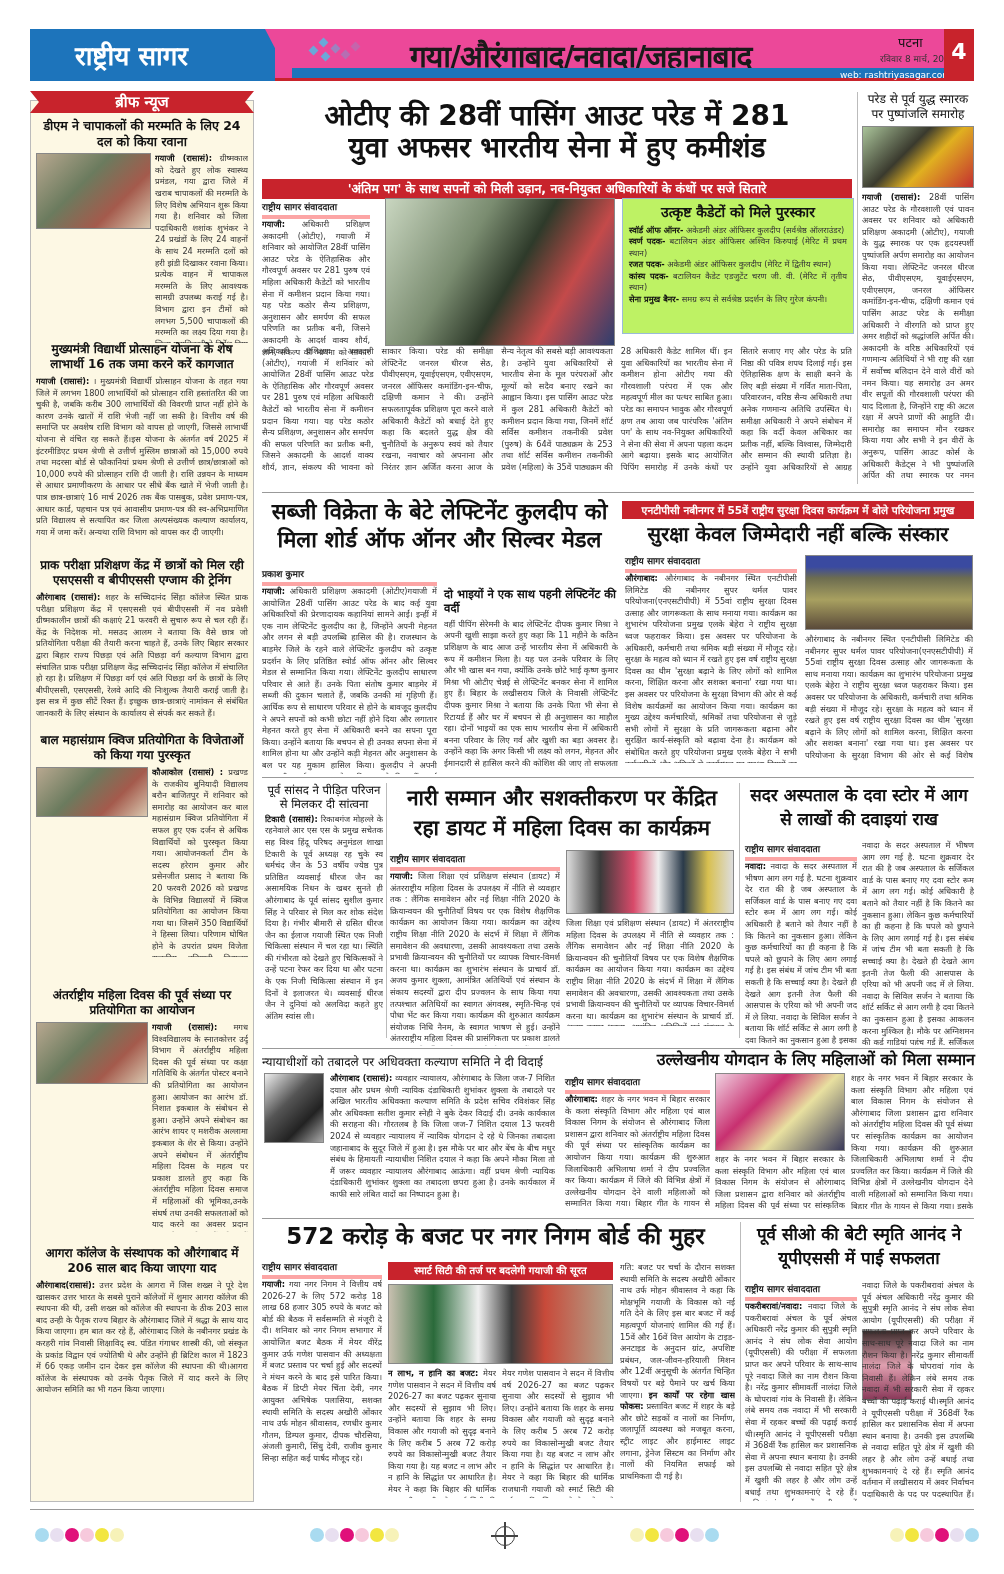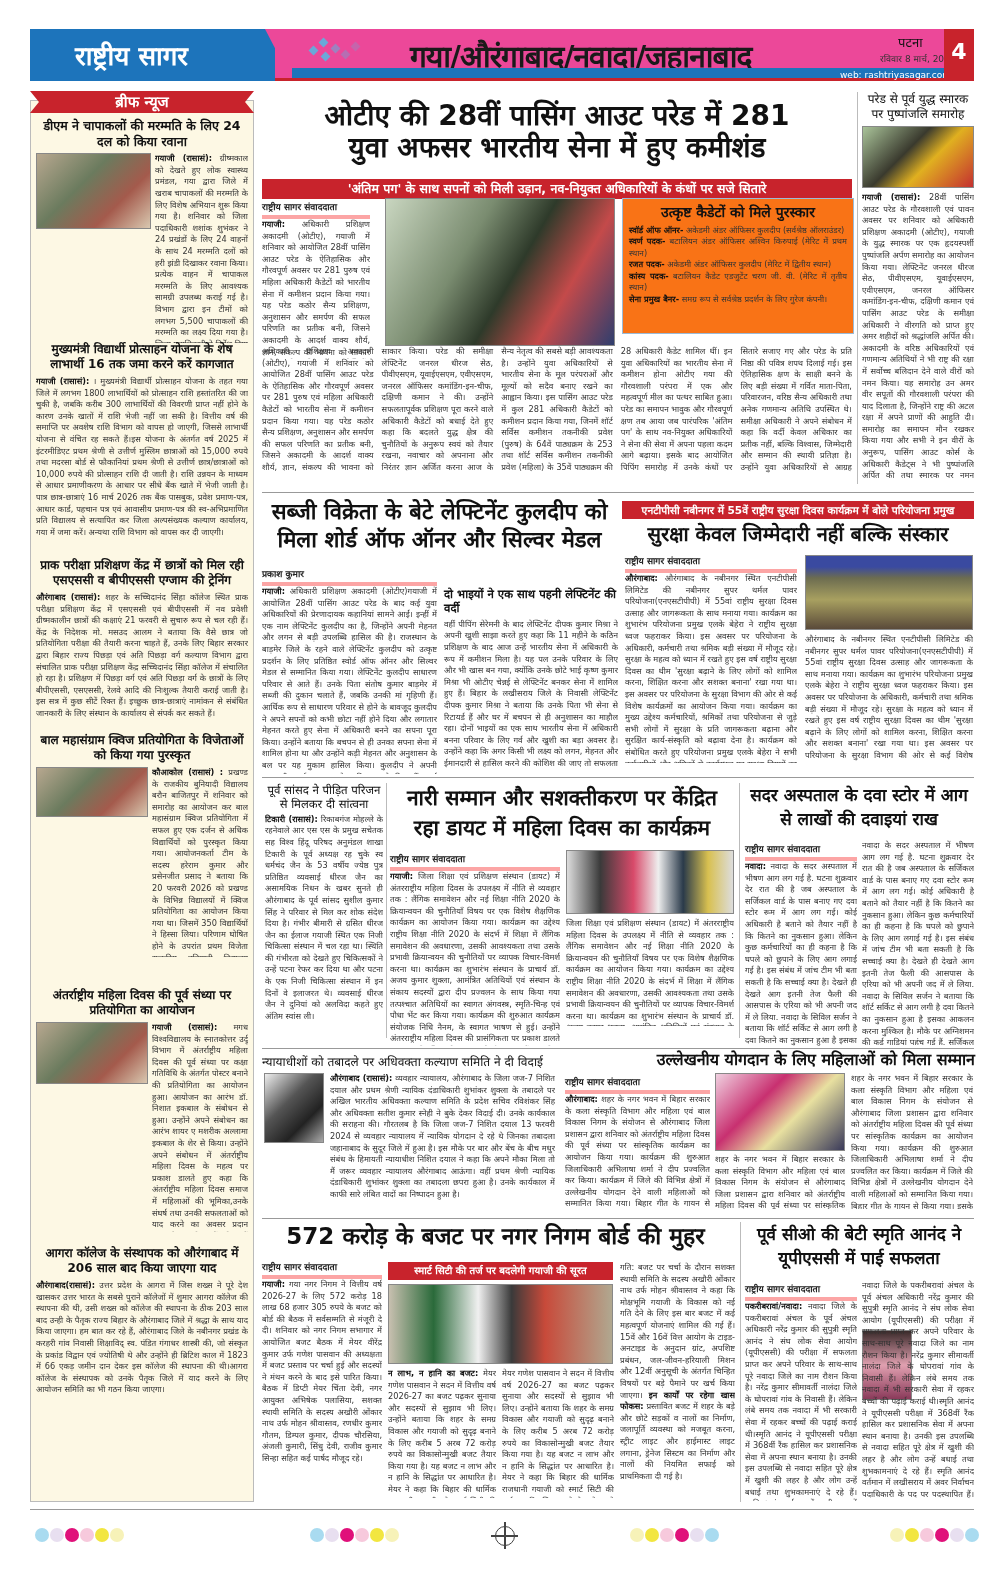--- a/index.html
+++ b/index.html
@@ -17,21 +17,21 @@
 .dot{position:absolute;width:7px;height:7px;background:#6aa8d8;transform:rotate(45deg)}
 .panel{position:absolute;background:#fdf8e4;border:1px solid #bbb}
 .brief-tag{position:absolute;left:30px;top:91px;width:224px;height:22px;background:#c8232c;color:#fff;text-align:center;font-weight:bold;font-size:15px;line-height:22px;clip-path:polygon(0 0,100% 0,96% 50%,100% 100%,0 100%,4% 50%)}
 .hl{font-weight:bold;color:#111;text-align:center;line-height:1.25}
 .body{font-size:8.2px;line-height:11.6px;color:#333;text-align:justify;overflow:hidden}
 .body b{color:#111}
 .photo{position:absolute;background:linear-gradient(135deg,#b8a890,#6b7b5e 40%,#a45a4c 70%,#d9c8b0);border:1px solid #888}
 .byline{font-size:9px;font-weight:bold;text-align:left;color:#222;padding:2px 0;border-bottom:4px solid #fca5a5;}
 .red-strip{position:absolute;background:#c8232c;color:#fff;font-weight:bold;text-align:center;white-space:nowrap;overflow:hidden}
 .a{position:absolute}
-.blue-box{position:absolute;background:#f97316;border:1px solid #9bbbd8}
+.blue-box{position:absolute;background:#bef264;border:1px solid #9bbbd8}
 .rule{position:absolute;background:#999;height:1px}
 .vrule{position:absolute;background:#bbb;width:1px}
 .reg{position:absolute;width:14px;height:14px;border-radius:50%}
 </style>
 </head>
 <body>
 
 <div class="masthead">
   <div class="mast-left">
     <span class="mast-logo">राष्ट्रीय सागर</span>

